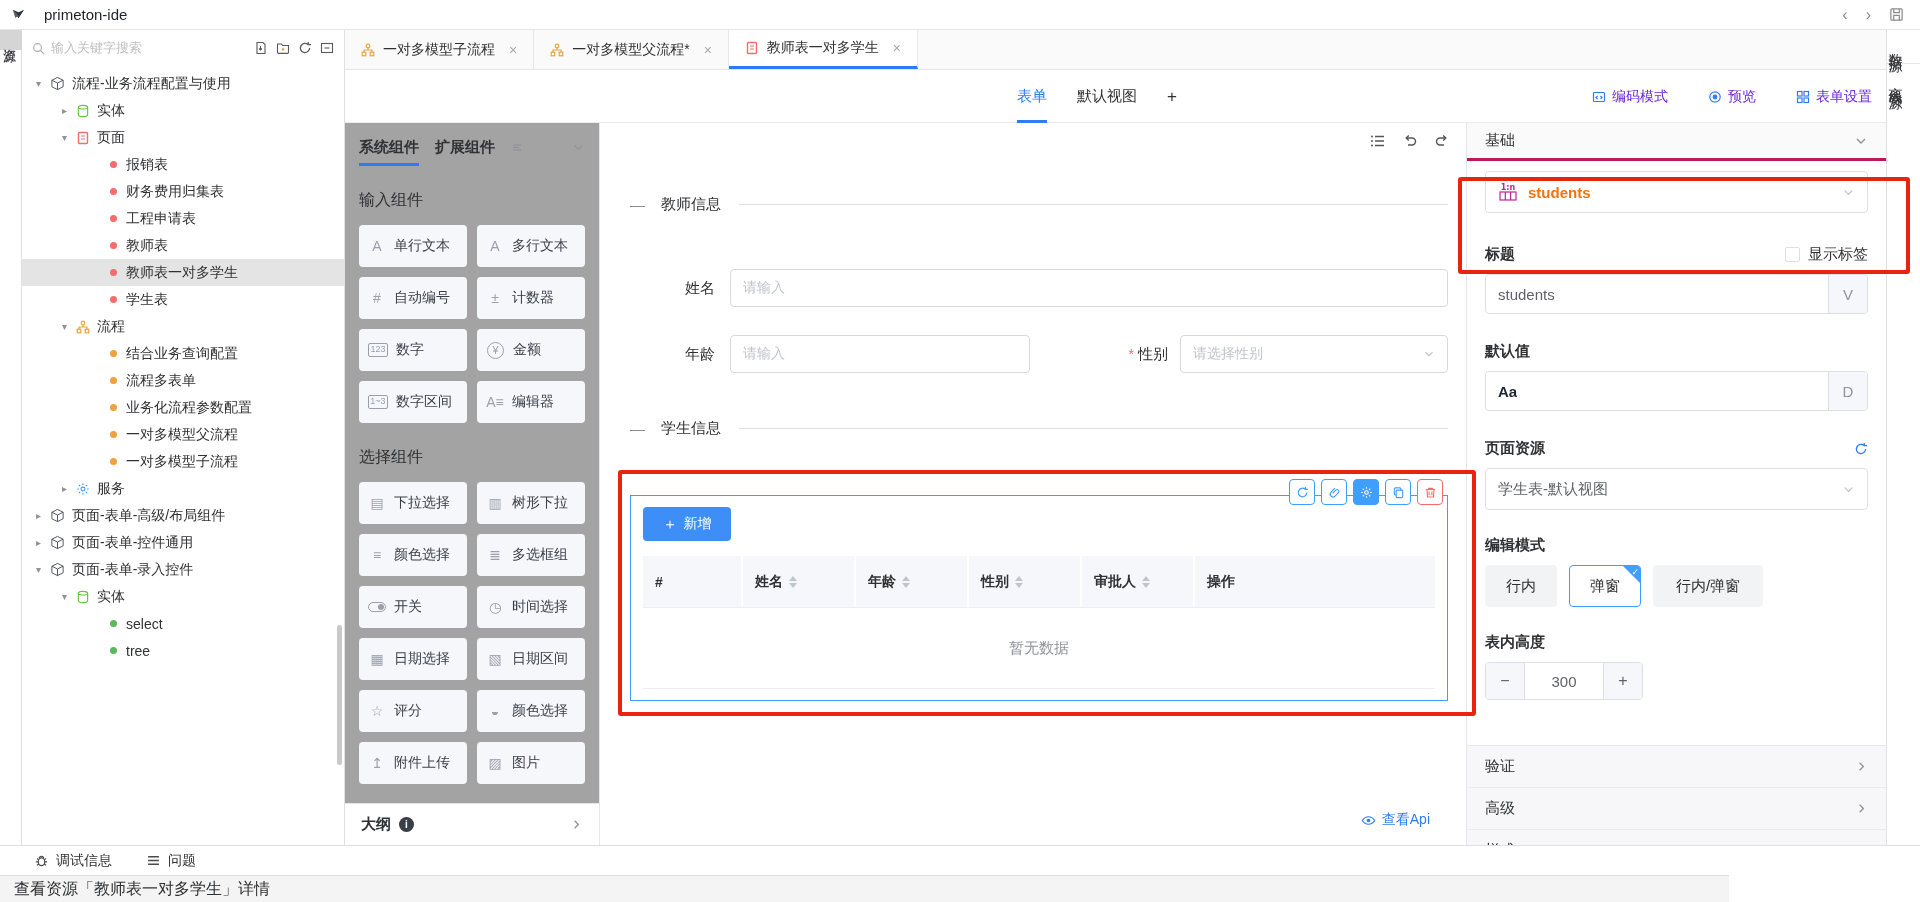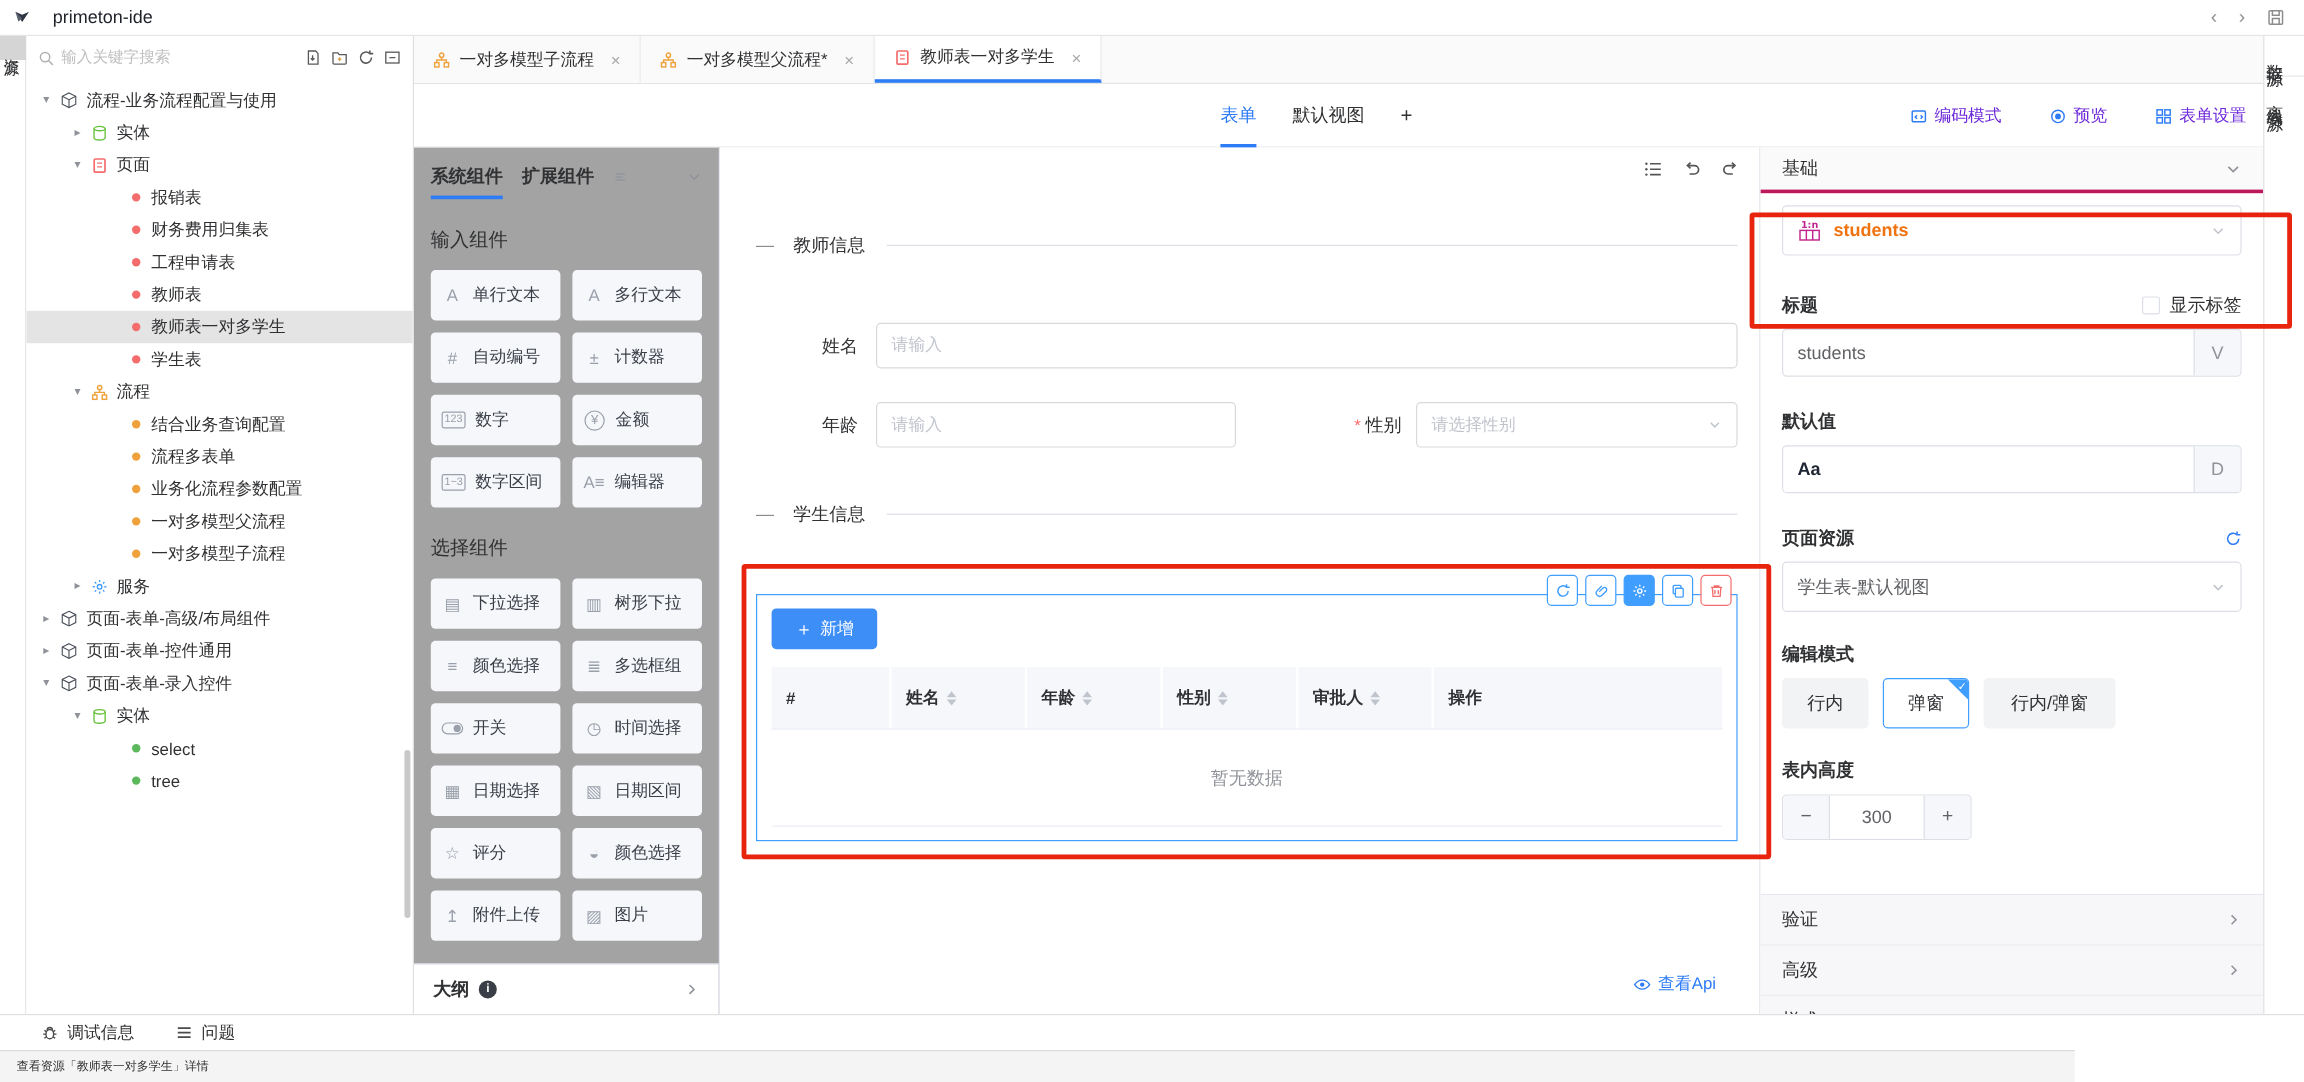--- a/index.html
+++ b/index.html
@@ -125,21 +125,21 @@
   .collapse-rows{position:absolute;left:0;right:0;top:622px;border-top:1px solid #e4e7ed}
   .crow{height:42px;background:#f7f7f9;display:flex;align-items:center;padding:0 18px;font-size:15px;color:#303133;border-bottom:1px solid #ececef;box-sizing:border-box}
   .crow .chev{margin-left:auto}
   
   .rstrip{position:absolute;left:1886px;top:30px;width:34px;height:815px;background:#fff;border-left:1px solid #e0e0e0;box-sizing:border-box}
   .vtab{padding:12px 0;text-align:center;writing-mode:vertical-lr;text-orientation:upright;font-size:14px;color:#303133;letter-spacing:3px;margin:0 auto;display:block;width:100%;box-sizing:border-box}
   .vtab.b{border-bottom:1px solid #e8e8e8}
   
   .bottombar{position:absolute;left:0;top:845px;width:1920px;height:30px;background:#fff;border-top:1px solid #e0e0e0;display:flex;align-items:center;padding-left:34px;gap:34px;font-size:14px;color:#303133;box-sizing:border-box}
   .bitem{display:flex;align-items:center;gap:7px}
-  .statusbar{position:absolute;left:0;top:875px;width:1729px;height:27px;background:#f4f4f4;border-top:1px solid #dcdcdc;display:flex;align-items:center;padding-left:14px;font-size:10px;color:#303133;box-sizing:border-box}
+  .statusbar{position:absolute;left:0;top:875px;width:1729px;height:27px;background:#f4f4f4;border-top:1px solid #dcdcdc;display:flex;align-items:center;padding-left:14px;font-size:16px;color:#303133;box-sizing:border-box}
   
   .redbox{position:absolute;border:4px solid #e8230e;border-radius:3px;z-index:60;pointer-events:none}
   .red-a{left:618px;top:470px;width:850px;height:238px}
   .red-b{left:1458px;top:177px;width:444px;height:89px}
 </style>
 </head>
 <body>
 
 <div class="titlebar">
   <span class="logo">

